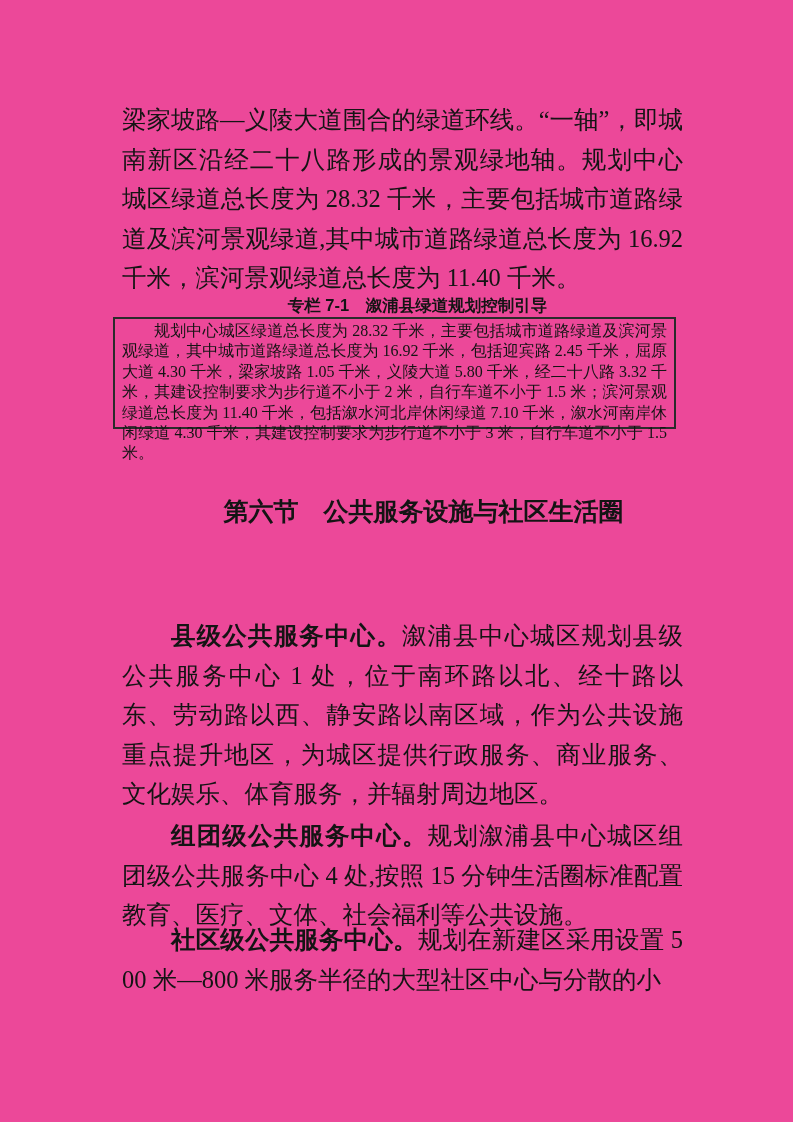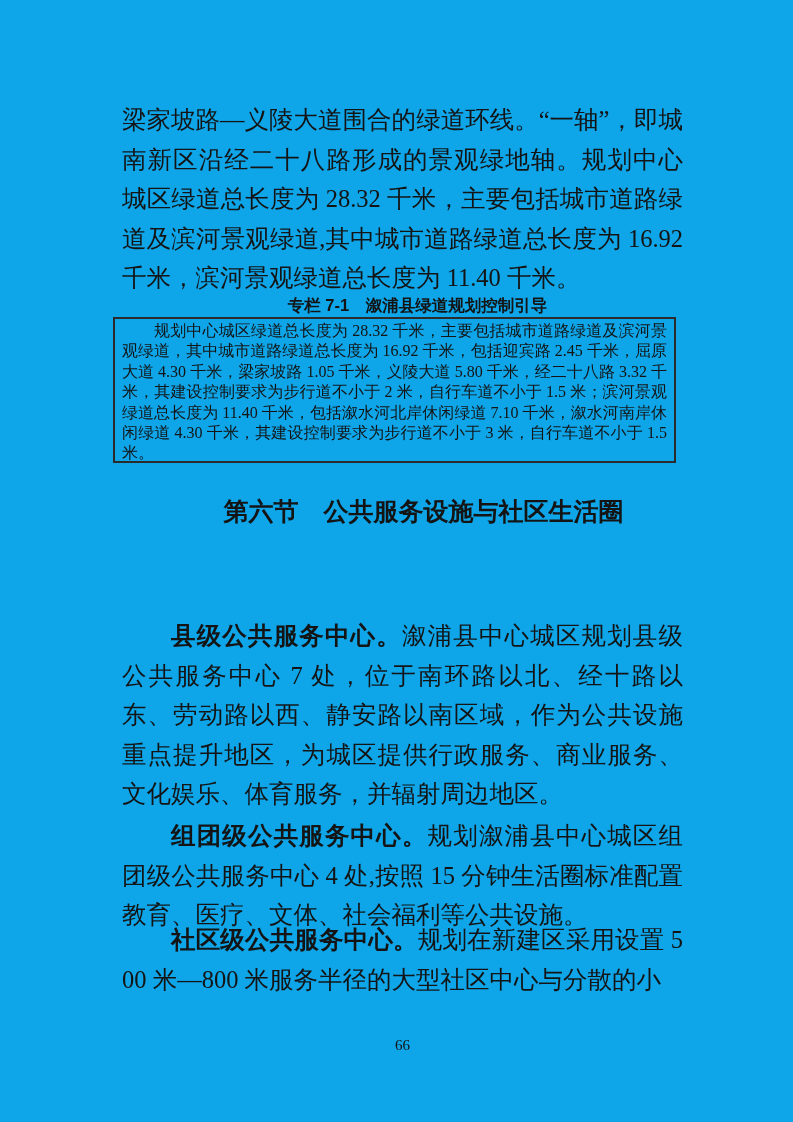--- a/index.html
+++ b/index.html
@@ -2,21 +2,21 @@
 <html><head>
 <meta charset="utf-8">
 <style>
   * { margin: 0; padding: 0; box-sizing: border-box; }
   html, body { background: #e9e9e9; }
   .page {
     position: relative;
     width: 793px;
     height: 1122px;
     margin: 0 auto;
-    background: #0ea5e9;
+    background: #ec4899;
     color: #141414;
     font-family: "Liberation Serif", "DejaVu Serif", serif;
     overflow: hidden;
   }
   .body-par {
     position: absolute;
     left: 122px;
     width: 561px;
     font-size: 24.5px;
     line-height: 39.6px;
@@ -41,21 +41,21 @@
     font-weight: bold;
     font-size: 16.5px;
     line-height: 20px;
     white-space: pre;
   }
   #callout-box {
     position: absolute;
     left: 113px;
     top: 317px;
     width: 563px;
-    height: 146px;
+    height: 112px;
     border: 2px solid #2b2b2b;
     padding: 2px 7px 0 7px;
     font-size: 16px;
     line-height: 20.4px;
     text-align: justify;
     text-justify: inter-ideograph;
     word-break: break-all;
     text-indent: 2em;
   }
   #section-heading {
@@ -94,26 +94,25 @@
   <div id="callout-title">专栏 7-1　溆浦县绿道规划控制引导</div>
 
   <div id="callout-box">
     <span>规划中心城区绿道总长度为 28.32 千米，主要包括城市道路绿道及滨河景观绿道，其中城市道路绿道总长度为 16.92 千米，包括迎宾路 2.45 千米，屈原大道 4.30 千米，梁家坡路 1.05 千米，义陵大道 5.80 千米，经二十八路 3.32 千米，其建设控制要求为步行道不小于 2 米，自行车道不小于 1.5 米；滨河景观绿道总长度为 11.40 千米，包括溆水河北岸休闲绿道 7.10 千米，溆水河南岸休闲绿道 4.30 千米，其建设控制要求为步行道不小于 3 米，自行车道不小于 1.5 米。</span>
   </div>
 
   <div id="section-heading">第六节　公共服务设施与社区生活圈</div>
 
 
   <div id="par-county" class="body-par indent">
-    <span class="lead">县级公共服务中心。</span><span>溆浦县中心城区规划县级公共服务中心 7 处，位于南环路以北、经十路以东、劳动路以西、静安路以南区域，作为公共设施重点提升地区，为城区提供行政服务、商业服务、文化娱乐、体育服务，并辐射周边地区。</span>
+    <span class="lead">县级公共服务中心。</span><span>溆浦县中心城区规划县级公共服务中心 1 处，位于南环路以北、经十路以东、劳动路以西、静安路以南区域，作为公共设施重点提升地区，为城区提供行政服务、商业服务、文化娱乐、体育服务，并辐射周边地区。</span>
   </div>
 
   <div id="par-group" class="body-par indent">
     <span class="lead">组团级公共服务中心。</span><span>规划溆浦县中心城区组团级公共服务中心 4 处,按照 15 分钟生活圈标准配置教育、医疗、文体、社会福利等公共设施。</span>
   </div>
 
   <div id="par-community" class="body-par indent">
     <span class="lead">社区级公共服务中心。</span><span>规划在新建区采用设置 500 米—800 米服务半径的大型社区中心与分散的小</span>
   </div>
 
-  <div id="page-number">66</div>
 
 </div>
 
 </body></html>

